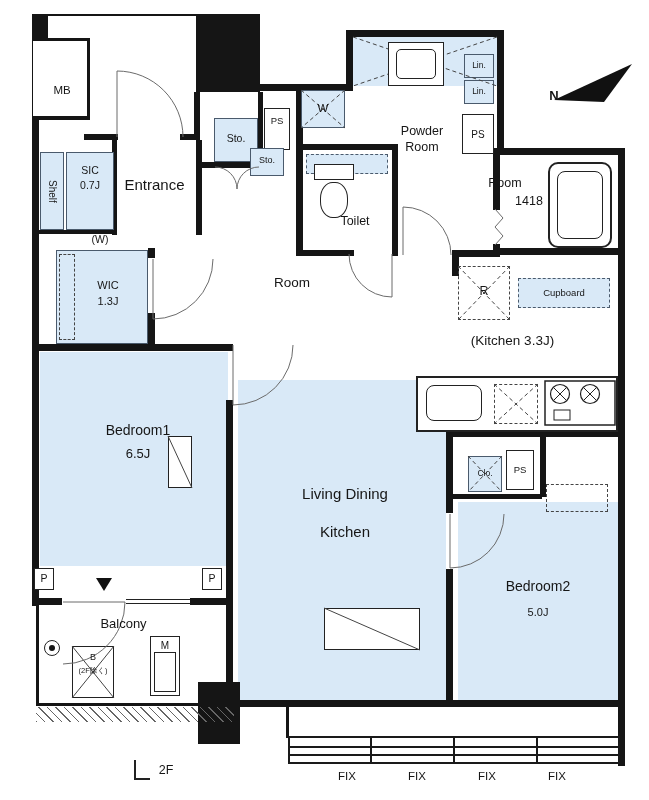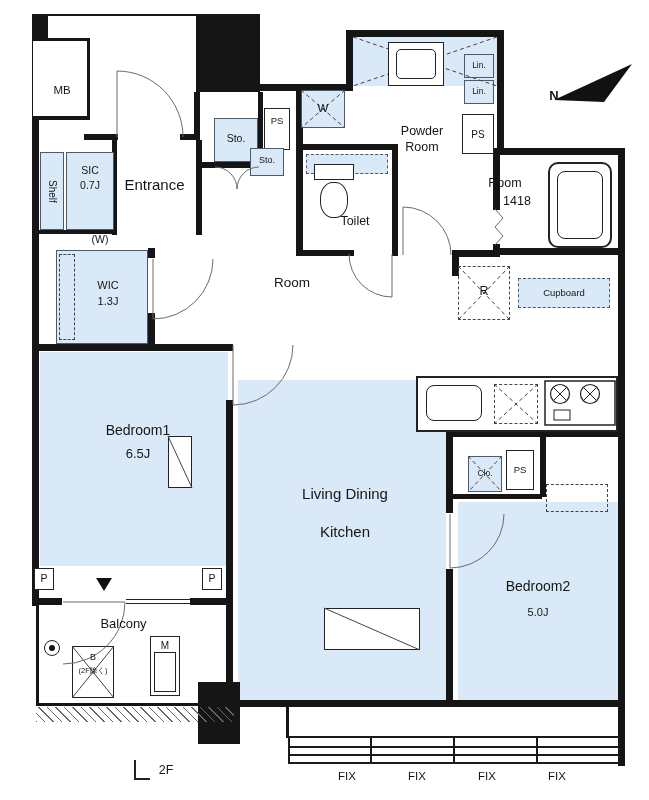--- a/index.html
+++ b/index.html
@@ -231,25 +231,26 @@
   <span class="lb" style="left:214px;top:132px;width:44px;height:14px;font-size:10.5px">Sto.</span>
   <span class="lb" style="left:250px;top:154px;width:34px;height:14px;font-size:9px">Sto.</span>
   <span class="lb" style="left:264px;top:114px;width:26px;height:14px;font-size:9.5px">PS</span>
   <span class="lb" style="left:301px;top:98px;width:44px;height:20px;font-size:11.5px">W</span>
   <span class="lb" style="left:392px;top:124px;width:60px;height:16px;font-size:12.5px">Powder</span>
   <span class="lb" style="left:392px;top:140px;width:60px;height:16px;font-size:12.5px">Room</span>
   <span class="lb" style="left:464px;top:58px;width:30px;height:16px;font-size:8.5px">Lin.</span>
   <span class="lb" style="left:464px;top:84px;width:30px;height:16px;font-size:8.5px">Lin.</span>
   <span class="lb" style="left:462px;top:126px;width:32px;height:16px;font-size:10px">PS</span>
   <span class="lb" style="left:476px;top:176px;width:58px;height:16px;font-size:12.5px">Room</span>
-  <span class="lb" style="left:488px;top:194px;width:58px;height:16px;font-size:12.5px">1418</span>
+  <span class="lb" style="left:500px;top:194px;width:58px;height:16px;font-size:12.5px">1418</span>
   <span class="lb" style="left:326px;top:214px;width:58px;height:16px;font-size:12.5px">Toilet</span>
   <span class="lb" style="left:262px;top:274px;width:60px;height:18px;font-size:13.5px">Room</span>
   <span class="lb" style="left:458px;top:282px;width:52px;height:20px;font-size:12.5px">R</span>
   <span class="lb" style="left:518px;top:284px;width:92px;height:18px;font-size:9.5px">Cupboard</span>
+  <span class="lb" style="left:450px;top:332px;width:125px;height:18px;font-size:13.5px">(Kitchen 3.3J)</span>
   <span class="lb" style="left:88px;top:422px;width:100px;height:18px;font-size:14px">Bedroom1</span>
   <span class="lb" style="left:88px;top:446px;width:100px;height:16px;font-size:13px">6.5J</span>
   <span class="lb" style="left:280px;top:522px;width:130px;height:20px;font-size:15px">Kitchen</span>
   <span class="lb" style="left:280px;top:484px;width:130px;height:20px;font-size:15px">Living Dining</span>
   <span class="lb" style="left:488px;top:578px;width:100px;height:18px;font-size:14px">Bedroom2</span>
   <span class="lb" style="left:488px;top:604px;width:100px;height:16px;font-size:11px">5.0J</span>
   <span class="lb" style="left:468px;top:466px;width:34px;height:16px;font-size:8.5px">Clo.</span>
   <span class="lb" style="left:506px;top:462px;width:28px;height:16px;font-size:9.5px">PS</span>
   <span class="lb" style="left:86px;top:616px;width:75px;height:16px;font-size:13px">Balcony</span>
   <span class="lb" style="left:72px;top:652px;width:42px;height:12px;font-size:9px">B</span>

